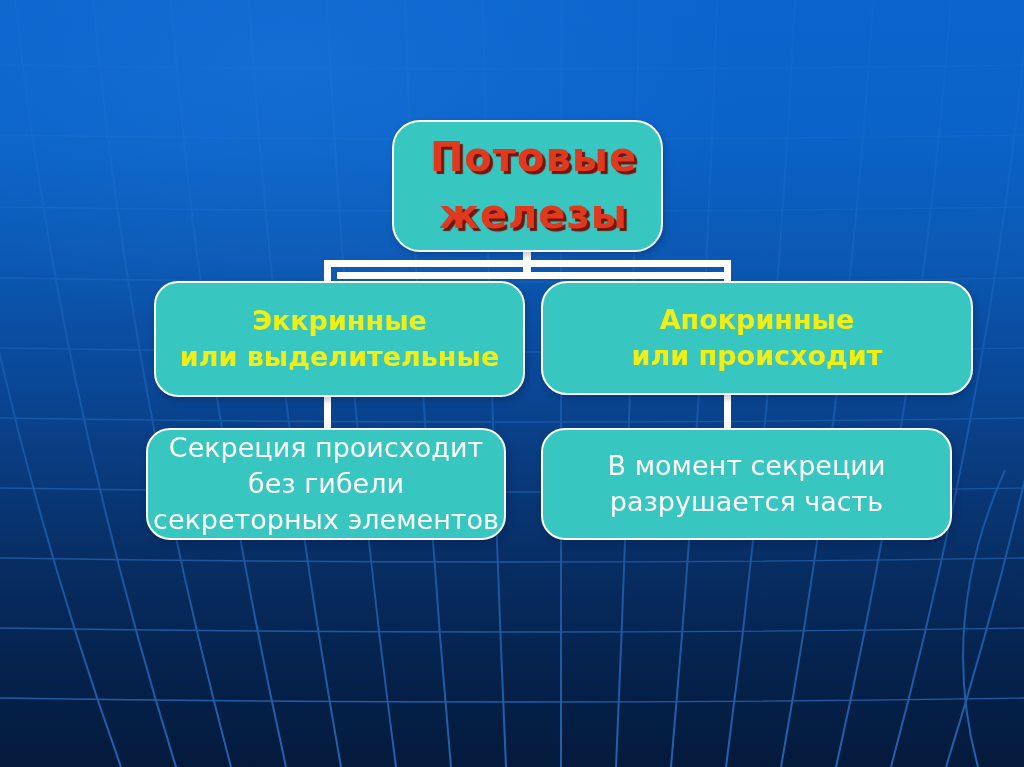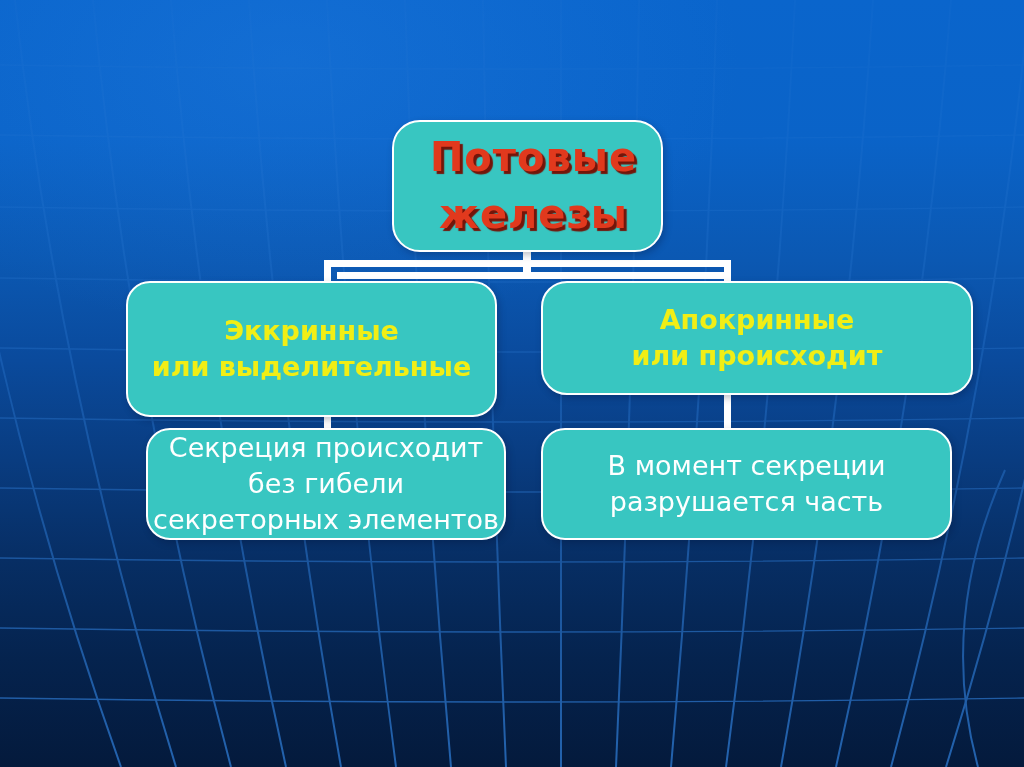--- a/index.html
+++ b/index.html
@@ -27,21 +27,21 @@
     background:var(--box-fill,#38C6C1);
     border:2px solid var(--box-border,#FFFFFF);
     border-radius:24px;
     display:flex;flex-direction:column;
     align-items:center;justify-content:center;
     text-align:center;
     z-index:2;
     box-shadow:2px 3px 7px rgba(0,10,40,0.25);
   }
   .node-root{left:392px;top:120px;width:271px;height:132px;border-radius:28px;}
-  .node-branch-left{left:126px;top:281px;width:371px;height:136px;}
+  .node-branch-left{left:154px;top:281px;width:371px;height:116px;}
   .node-branch-right{left:541px;top:281px;width:432px;height:114px;border-radius:26px;}
   .node-leaf-left{left:146px;top:428px;width:360px;height:112px;}
   .node-leaf-right{left:541px;top:428px;width:411px;height:112px;}
   .root-line{
     font-size:40px;font-weight:bold;line-height:57px;
     color:var(--root-text,#E1391D);
     text-shadow:3px 3px 1px var(--root-text-shadow,#73150A);
     letter-spacing:1px;
     margin-left:12px;
   }

